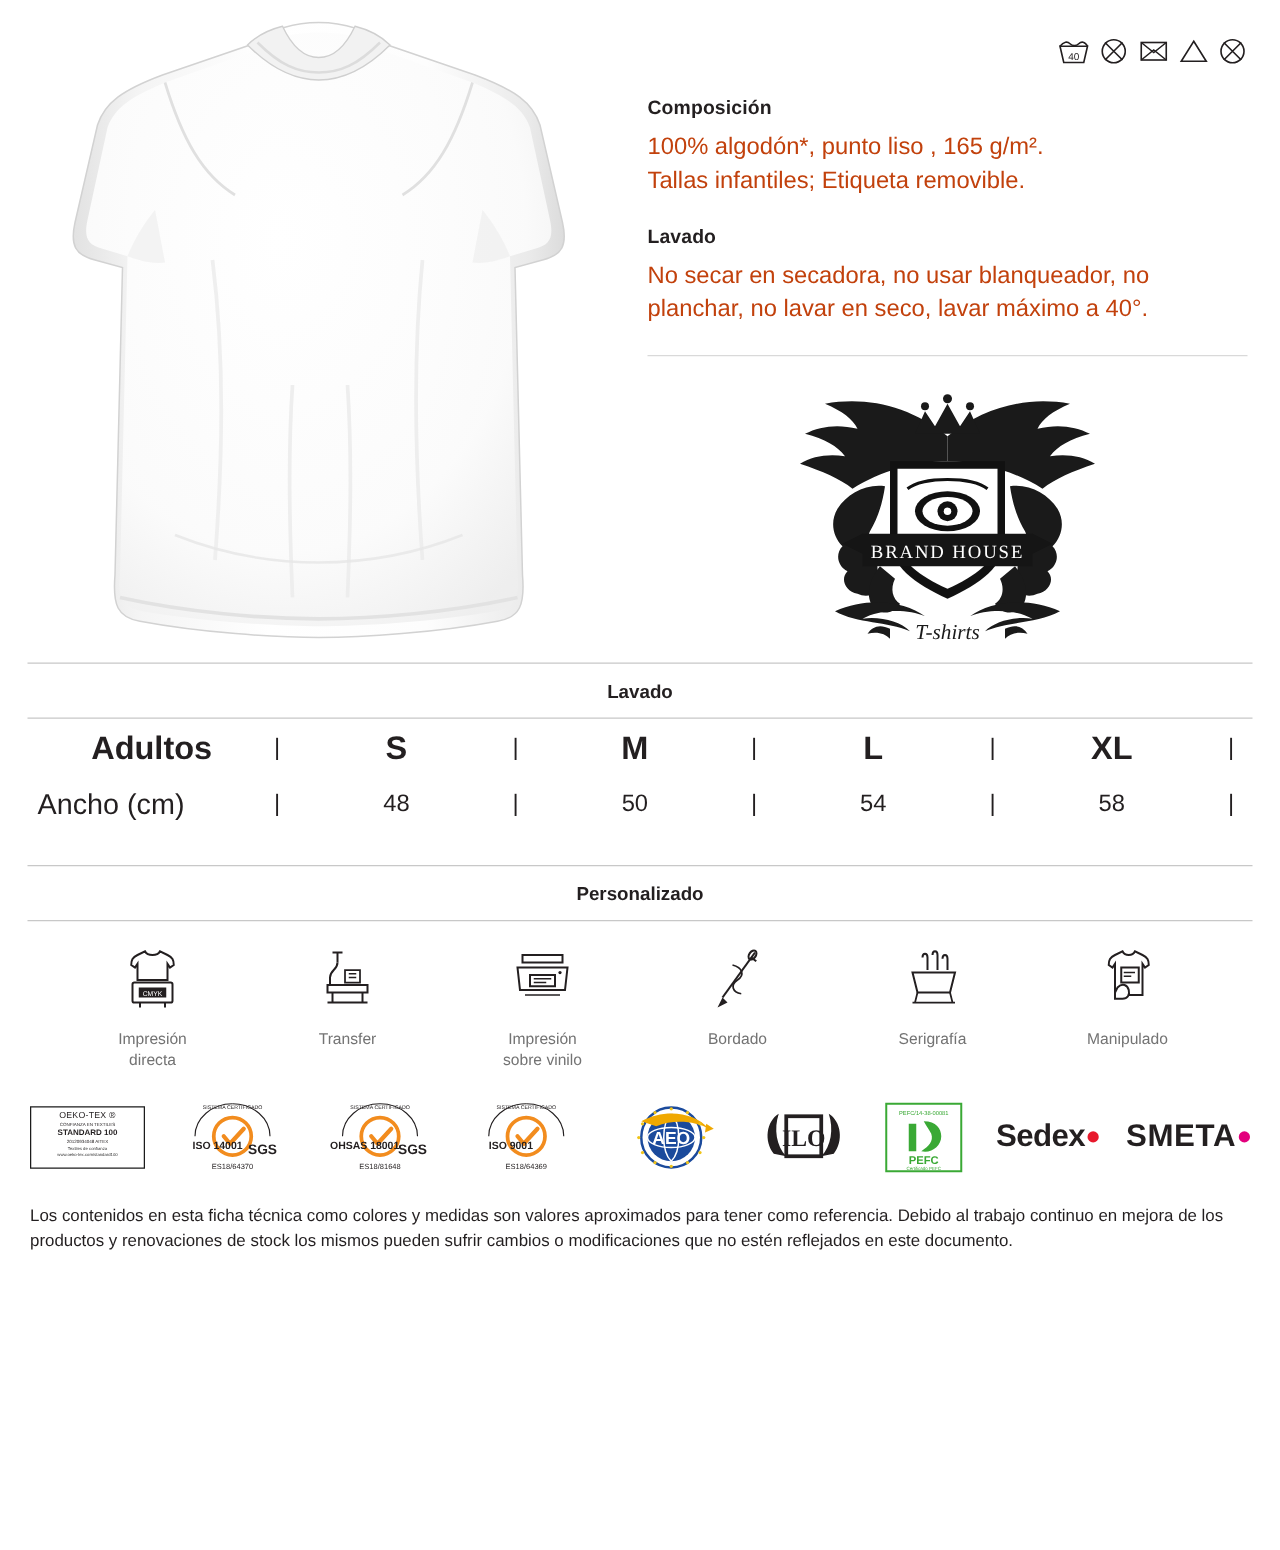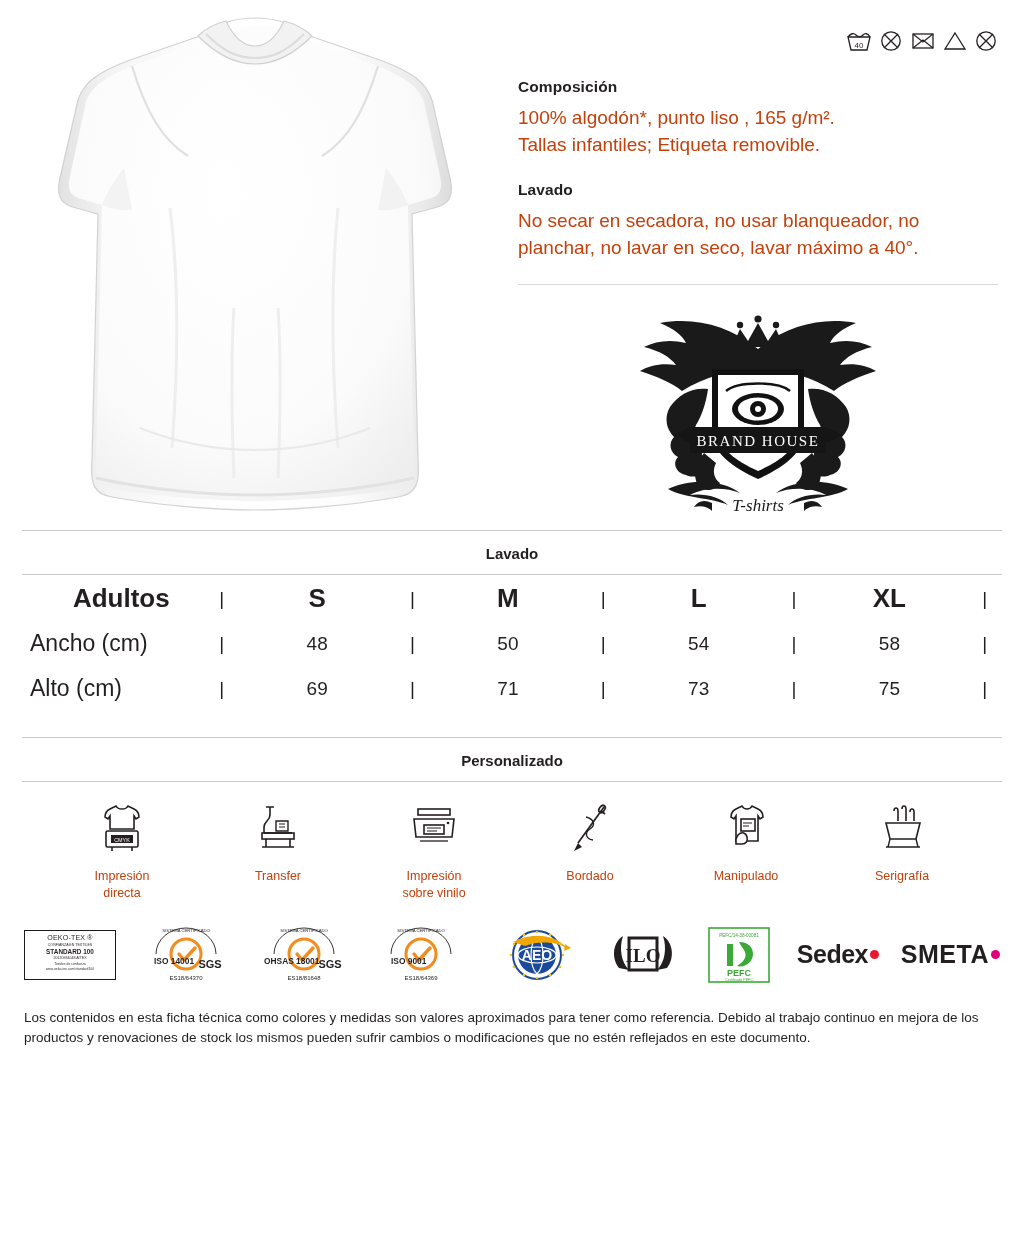--- a/index.html
+++ b/index.html
@@ -136,21 +136,21 @@
   .custom-item .ico {
     height: 66px;
     display: flex;
     align-items: center;
     justify-content: center;
   }
   .custom-item .cap {
     font-size: 12.5px;
     line-height: 1.35;
     margin-top: 6px;
-    color: #c2410c;
+    color: #737373;
   }
 
   
   .certs {
     display: flex;
     justify-content: space-between;
     padding: 16px 24px 4px 24px;
   }
   .cert { display: flex; align-items: center; justify-content: center; }
 
@@ -421,32 +421,20 @@
       <td class="tickcol">|</td>
       <td class="cell-val">48</td>
       <td class="tickcol">|</td>
       <td class="cell-val">50</td>
       <td class="tickcol">|</td>
       <td class="cell-val">54</td>
       <td class="tickcol">|</td>
       <td class="cell-val">58</td>
       <td class="tickcol">|</td>
     </tr>
-    <tr class="datarow">
-      <td class="row-label">Alto (cm)</td>
-      <td class="tickcol">|</td>
-      <td class="cell-val">69</td>
-      <td class="tickcol">|</td>
-      <td class="cell-val">71</td>
-      <td class="tickcol">|</td>
-      <td class="cell-val">73</td>
-      <td class="tickcol">|</td>
-      <td class="cell-val">75</td>
-      <td class="tickcol">|</td>
-    </tr>
   </tbody>
     </table>
 
   <div style="height:26px"></div>
   <div class="rule"></div>
 
   <div class="section-heading">Personalizado</div>
   <div class="rule"></div>
 
   <div class="custom-row">
@@ -504,40 +492,40 @@
           <path d="M18 44 L14 52 L22 48 Z" fill="#231f20" stroke="none"></path>
           <path d="M26 18 C34 20 36 26 30 30 C24 34 26 40 33 41" stroke-width="1.4"></path>
         </svg>
       </div>
       <div class="cap">Bordado</div>
     </div>
 
     <div class="custom-item">
       <div class="ico">
         <svg width="60" height="60" viewBox="0 0 60 60" fill="none" stroke="#231f20" stroke-width="1.6">
-          <path d="M20 10 L26 7 C28 11 34 11 36 7 L42 10 C46 12 47 14 47 18 L44 20 L42 17 L42 42 L20 42 L20 17 L18 20 L15 18 C15 14 16 12 20 10 Z"></path>
-          <rect x="25" y="20" width="14" height="12" fill="#fff"></rect>
-          <path d="M27 24 L36 24 M27 27 L33 27" stroke-width="1.1"></path>
-          <path d="M22 36 C26 32 30 34 31 38 C32 42 30 45 26 45 L20 45 L20 40 Z" fill="#fff"></path>
-        </svg>
-      </div>
-      <div class="cap">Manipulado</div>
-    </div>
-
-    <div class="custom-item">
-      <div class="ico">
-        <svg width="60" height="60" viewBox="0 0 60 60" fill="none" stroke="#231f20" stroke-width="1.6">
           <path d="M22 12 C22 8 26 8 26 12 L26 22"></path>
           <path d="M30 10 C30 6 34 6 34 10 L34 22"></path>
           <path d="M38 13 C38 9 42 9 42 13 L42 22"></path>
           <path d="M14 24 L48 24 L44 40 L18 40 Z"></path>
           <path d="M18 40 L16 48 M44 40 L46 48 M14 48 L48 48" stroke-width="1.4"></path>
         </svg>
       </div>
       <div class="cap">Serigrafía</div>
+    </div>
+
+    <div class="custom-item">
+      <div class="ico">
+        <svg width="60" height="60" viewBox="0 0 60 60" fill="none" stroke="#231f20" stroke-width="1.6">
+          <path d="M20 10 L26 7 C28 11 34 11 36 7 L42 10 C46 12 47 14 47 18 L44 20 L42 17 L42 42 L20 42 L20 17 L18 20 L15 18 C15 14 16 12 20 10 Z"></path>
+          <rect x="25" y="20" width="14" height="12" fill="#fff"></rect>
+          <path d="M27 24 L36 24 M27 27 L33 27" stroke-width="1.1"></path>
+          <path d="M22 36 C26 32 30 34 31 38 C32 42 30 45 26 45 L20 45 L20 40 Z" fill="#fff"></path>
+        </svg>
+      </div>
+      <div class="cap">Manipulado</div>
     </div>
   </div>
 
   <div class="certs">
 
     <div class="cert">
       <div class="oeko">
         <div class="l1">OEKO-TEX ®</div>
         <div class="l2">CONFIANZA EN TEXTILES</div>
         <div class="l3">STANDARD 100</div>

